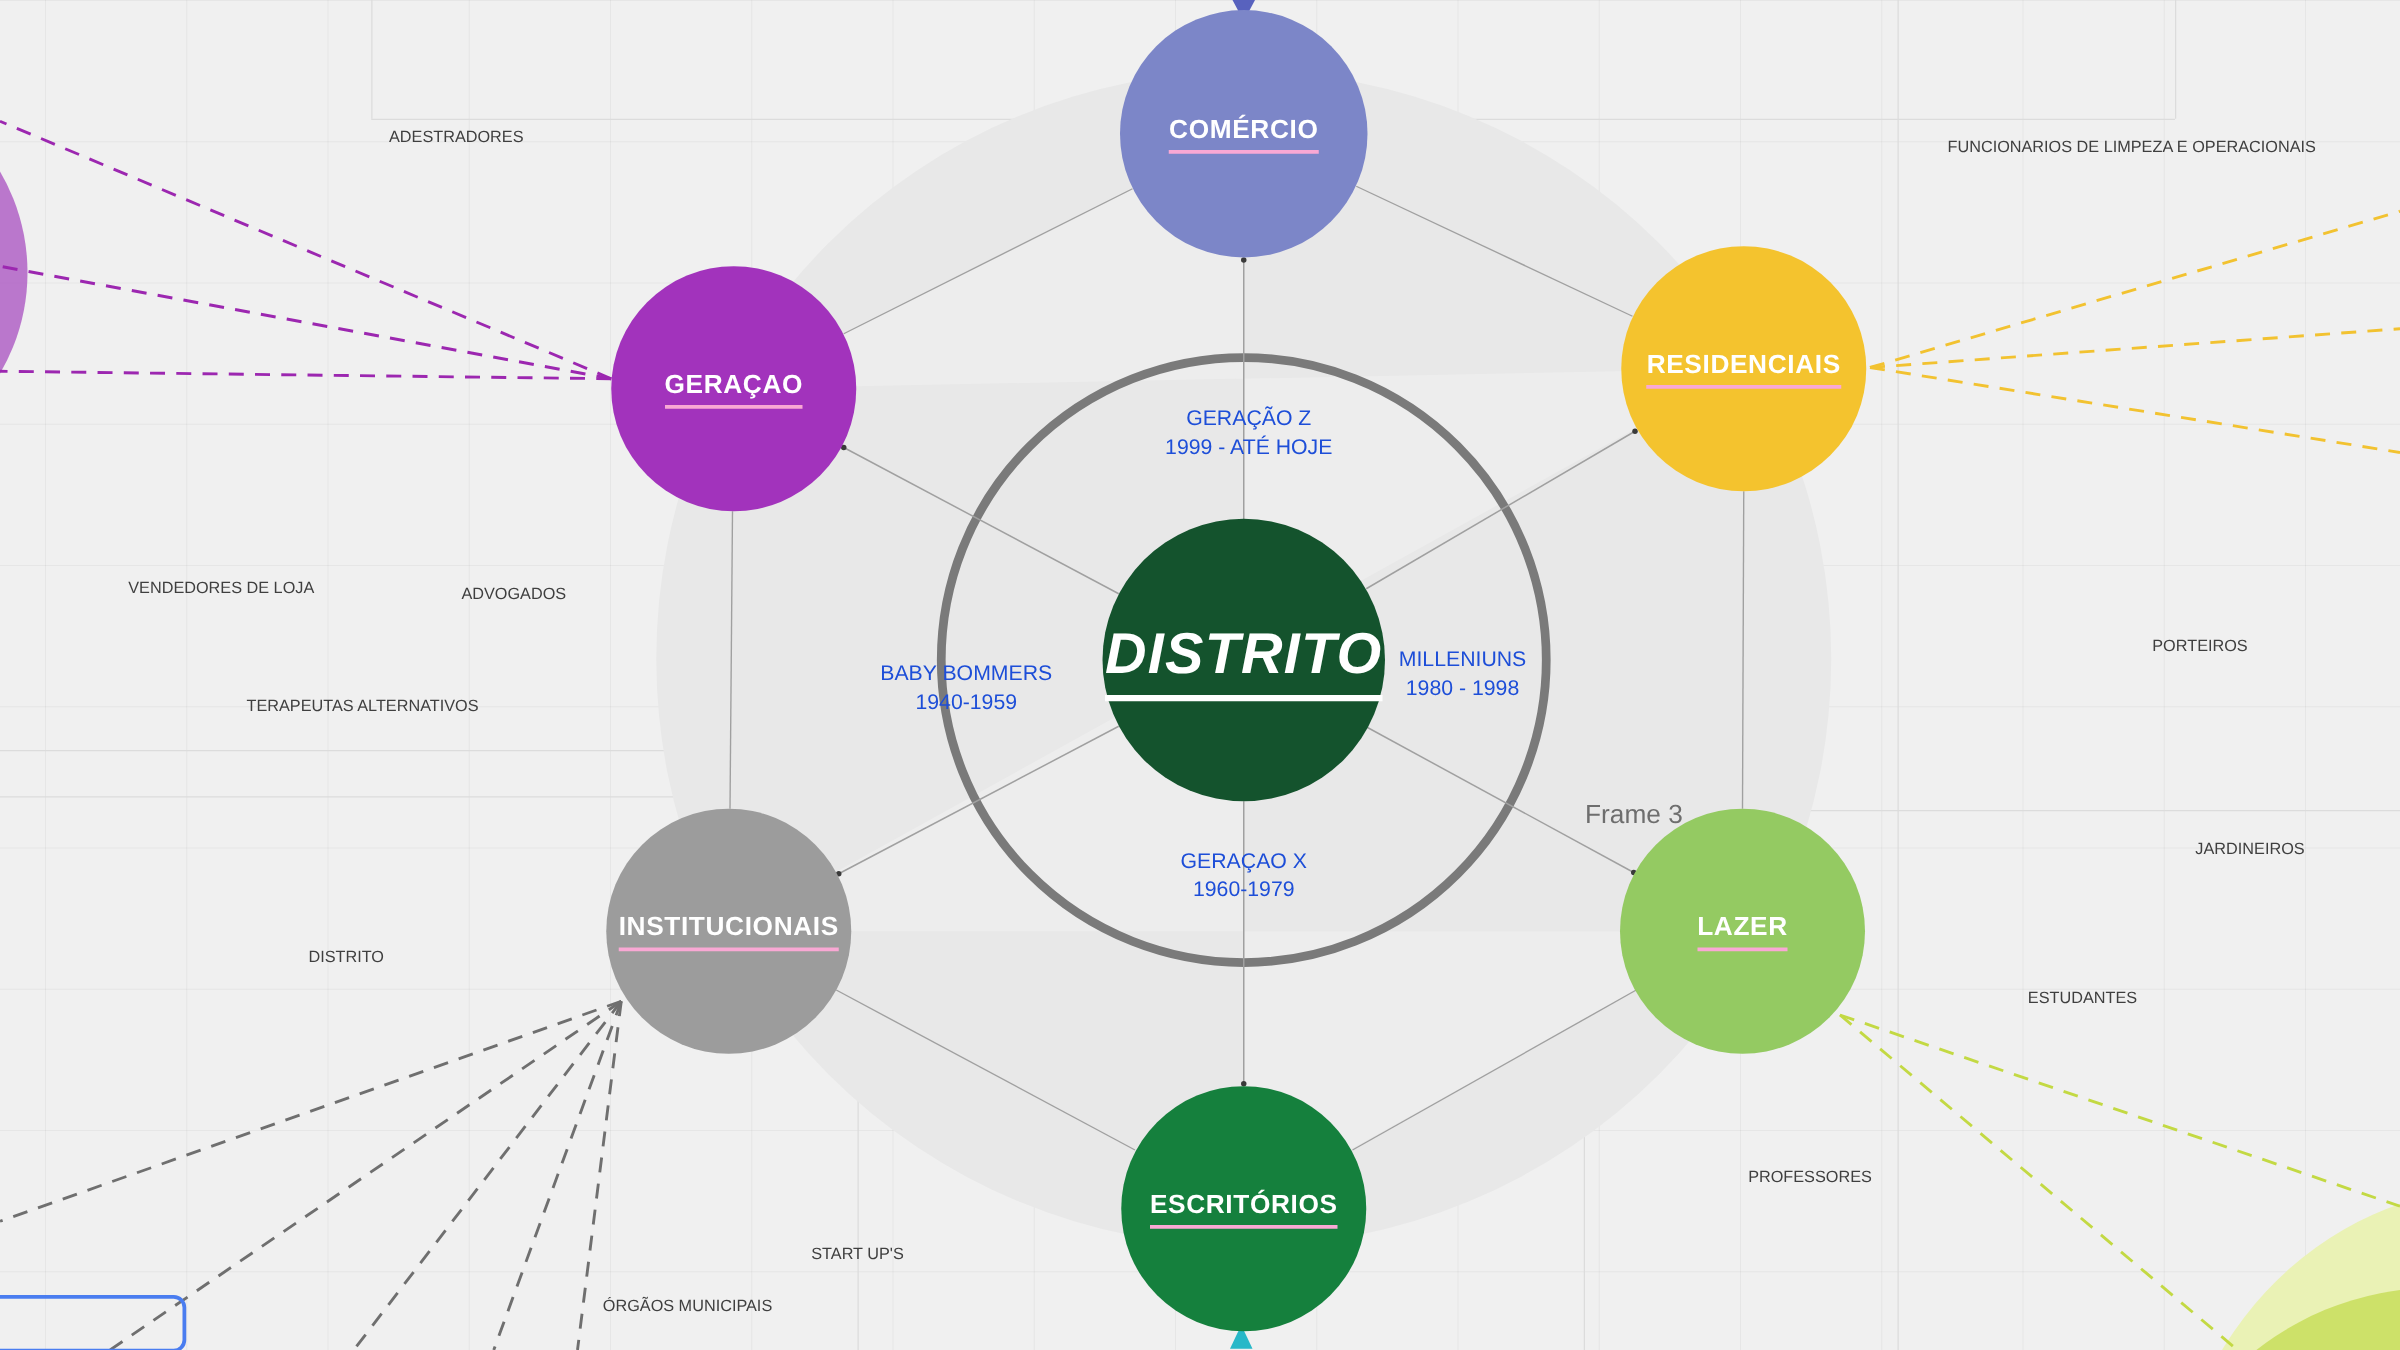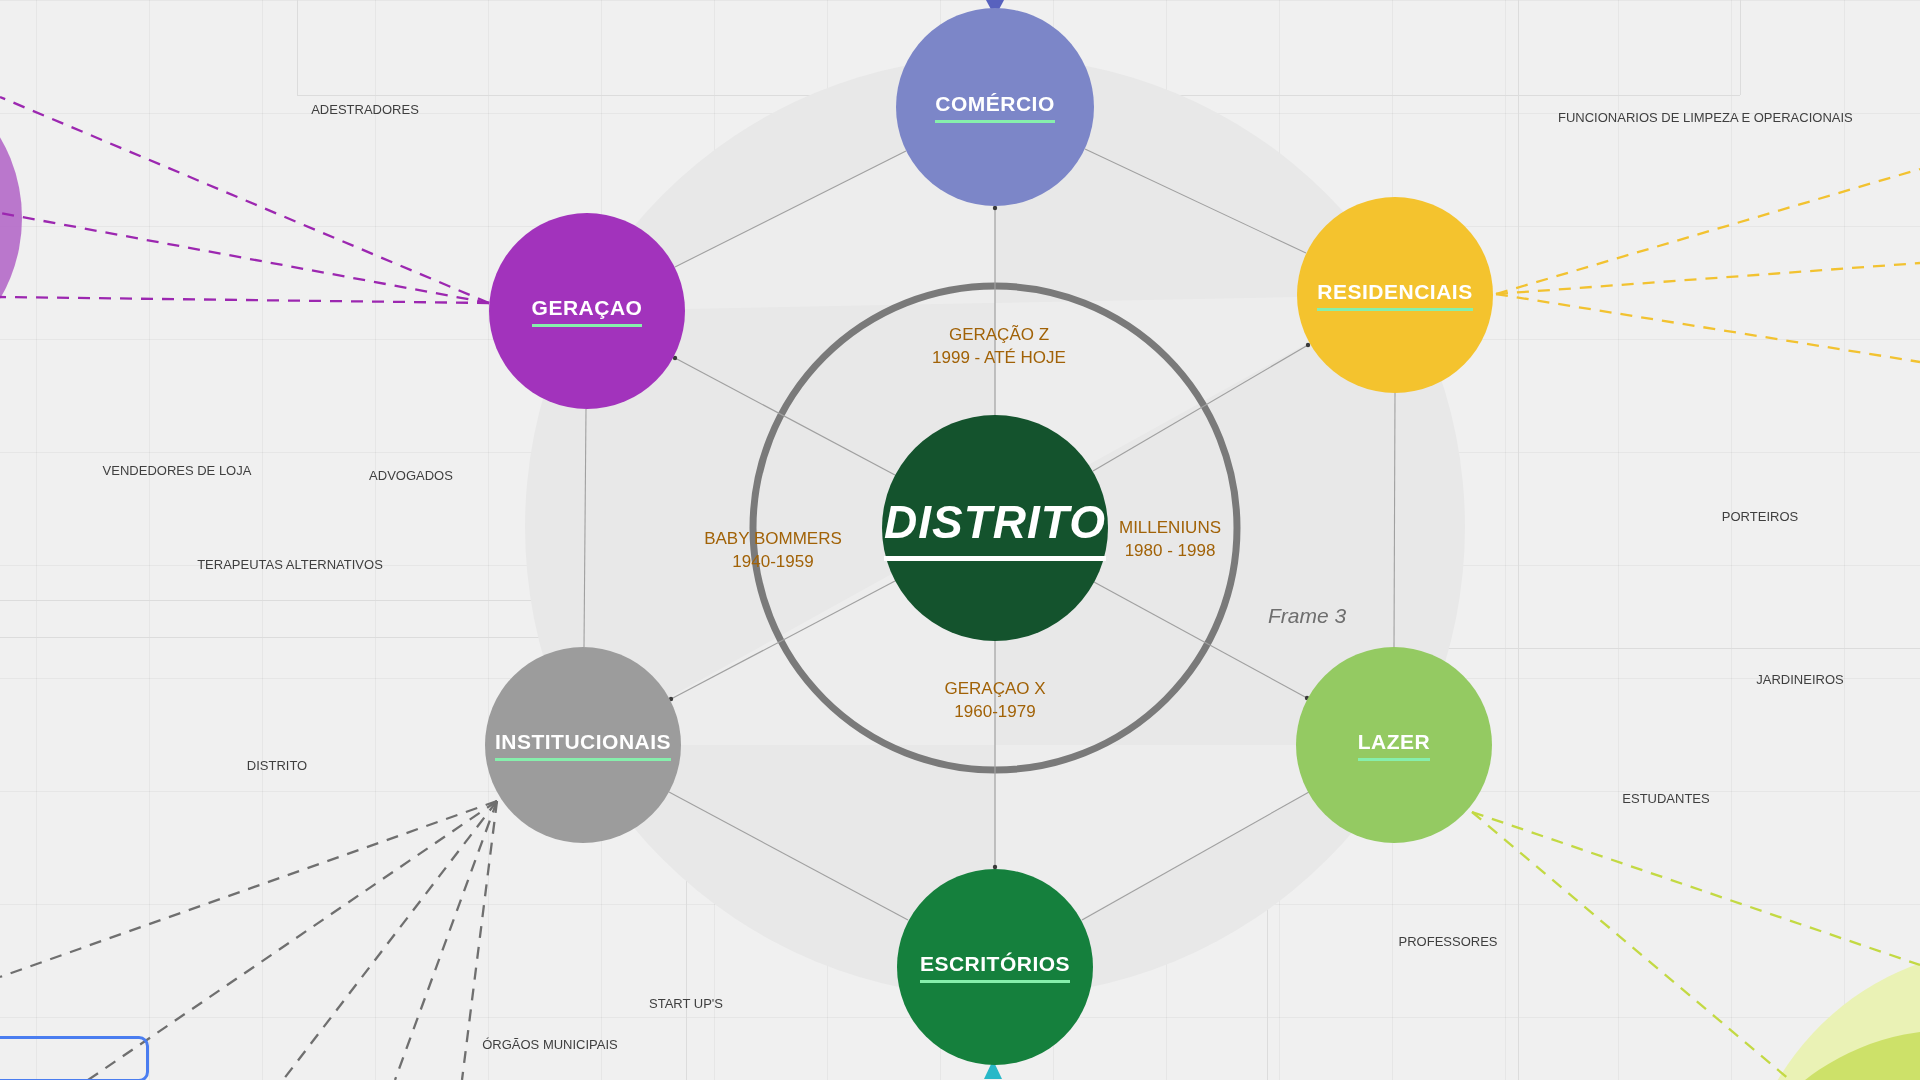--- a/index.html
+++ b/index.html
@@ -14,33 +14,33 @@
     background-position:36px 0px,0px 0px;
   }
   #lines-svg{position:absolute;left:0;top:0;width:1920px;height:1080px;}
   .frame-line{position:absolute;background:#dcdcdc;}
   .node{
     position:absolute;border-radius:50%;display:flex;align-items:center;justify-content:center;
     transform:translate(-50%,-50%);
   }
   .node-label{
     color:#ffffff;font-weight:bold;font-size:21px;letter-spacing:.5px;
-    border-bottom:3px solid #86efac;padding-bottom:4px;white-space:nowrap;
+    border-bottom:3px solid #f9a8d4;padding-bottom:4px;white-space:nowrap;
   }
   .node-label.center{
     font-size:46px;font-style:italic;font-weight:800;letter-spacing:1px;
     border-bottom:5px solid #fff;padding-bottom:7px;
   }
   .sat-label{
     position:absolute;color:#3f3f3f;font-size:13px;white-space:nowrap;
     transform:translate(-50%,-50%);
   }
   .sat-label.left-anchor{transform:translate(0,-50%);}
   .gen-label{
-    position:absolute;color:#a16207;font-size:17px;line-height:1.35;text-align:center;
+    position:absolute;color:#1d4ed8;font-size:17px;line-height:1.35;text-align:center;
     transform:translate(-50%,-50%);white-space:nowrap;
   }
   .frame3-label{
     position:absolute;color:#6e6e6e;font-size:21px;white-space:nowrap;
   }
   .blue-rect{
     position:absolute;left:-25px;top:1036px;width:168px;height:40px;
     border:3px solid #4a7df0;border-radius:10px;background:transparent;
   }
 </style>
@@ -92,21 +92,21 @@
     <line x1="497" y1="801" x2="88" y2="1080" stroke="#6f6f6f" stroke-width="2.3" stroke-dasharray="12 9"></line>
     <line x1="497" y1="801" x2="283" y2="1080" stroke="#6f6f6f" stroke-width="2.3" stroke-dasharray="12 9"></line>
     <line x1="497" y1="801" x2="395" y2="1080" stroke="#6f6f6f" stroke-width="2.3" stroke-dasharray="12 9"></line>
     <line x1="497" y1="801" x2="462" y2="1080" stroke="#6f6f6f" stroke-width="2.3" stroke-dasharray="12 9"></line>
     <line x1="1472" y1="812" x2="1920" y2="965" stroke="#c3d943" stroke-width="2.3" stroke-dasharray="12 9"></line>
     <line x1="1472" y1="812" x2="1790" y2="1080" stroke="#c3d943" stroke-width="2.3" stroke-dasharray="12 9"></line>
     <polygon points="986,0 1004,0 995,17" fill="#5862be"></polygon>
     <polygon points="984,1079 1002,1079 993,1060" fill="#28b8c8"></polygon>
   </svg>
 
-<div class="frame3-label" style="left:1268px;top:604px;font-style:italic;">Frame 3</div>
+<div class="frame3-label" style="left:1268px;top:640px;">Frame 3</div>
 
 <div class="blue-rect"></div>
 
 <div class="node" style="left: 995px; top: 528px; width: 226px; height: 226px; background: #14532d;">
     <span class="node-label center">DISTRITO</span>
   </div>
 <div class="node" style="left: 995px; top: 107px; width: 198px; height: 198px; background: rgb(124, 134, 200);">
     <span class="node-label">COMÉRCIO</span>
   </div>
 <div class="node" style="left: 587px; top: 311px; width: 196px; height: 196px; background: rgb(162, 51, 188);">

